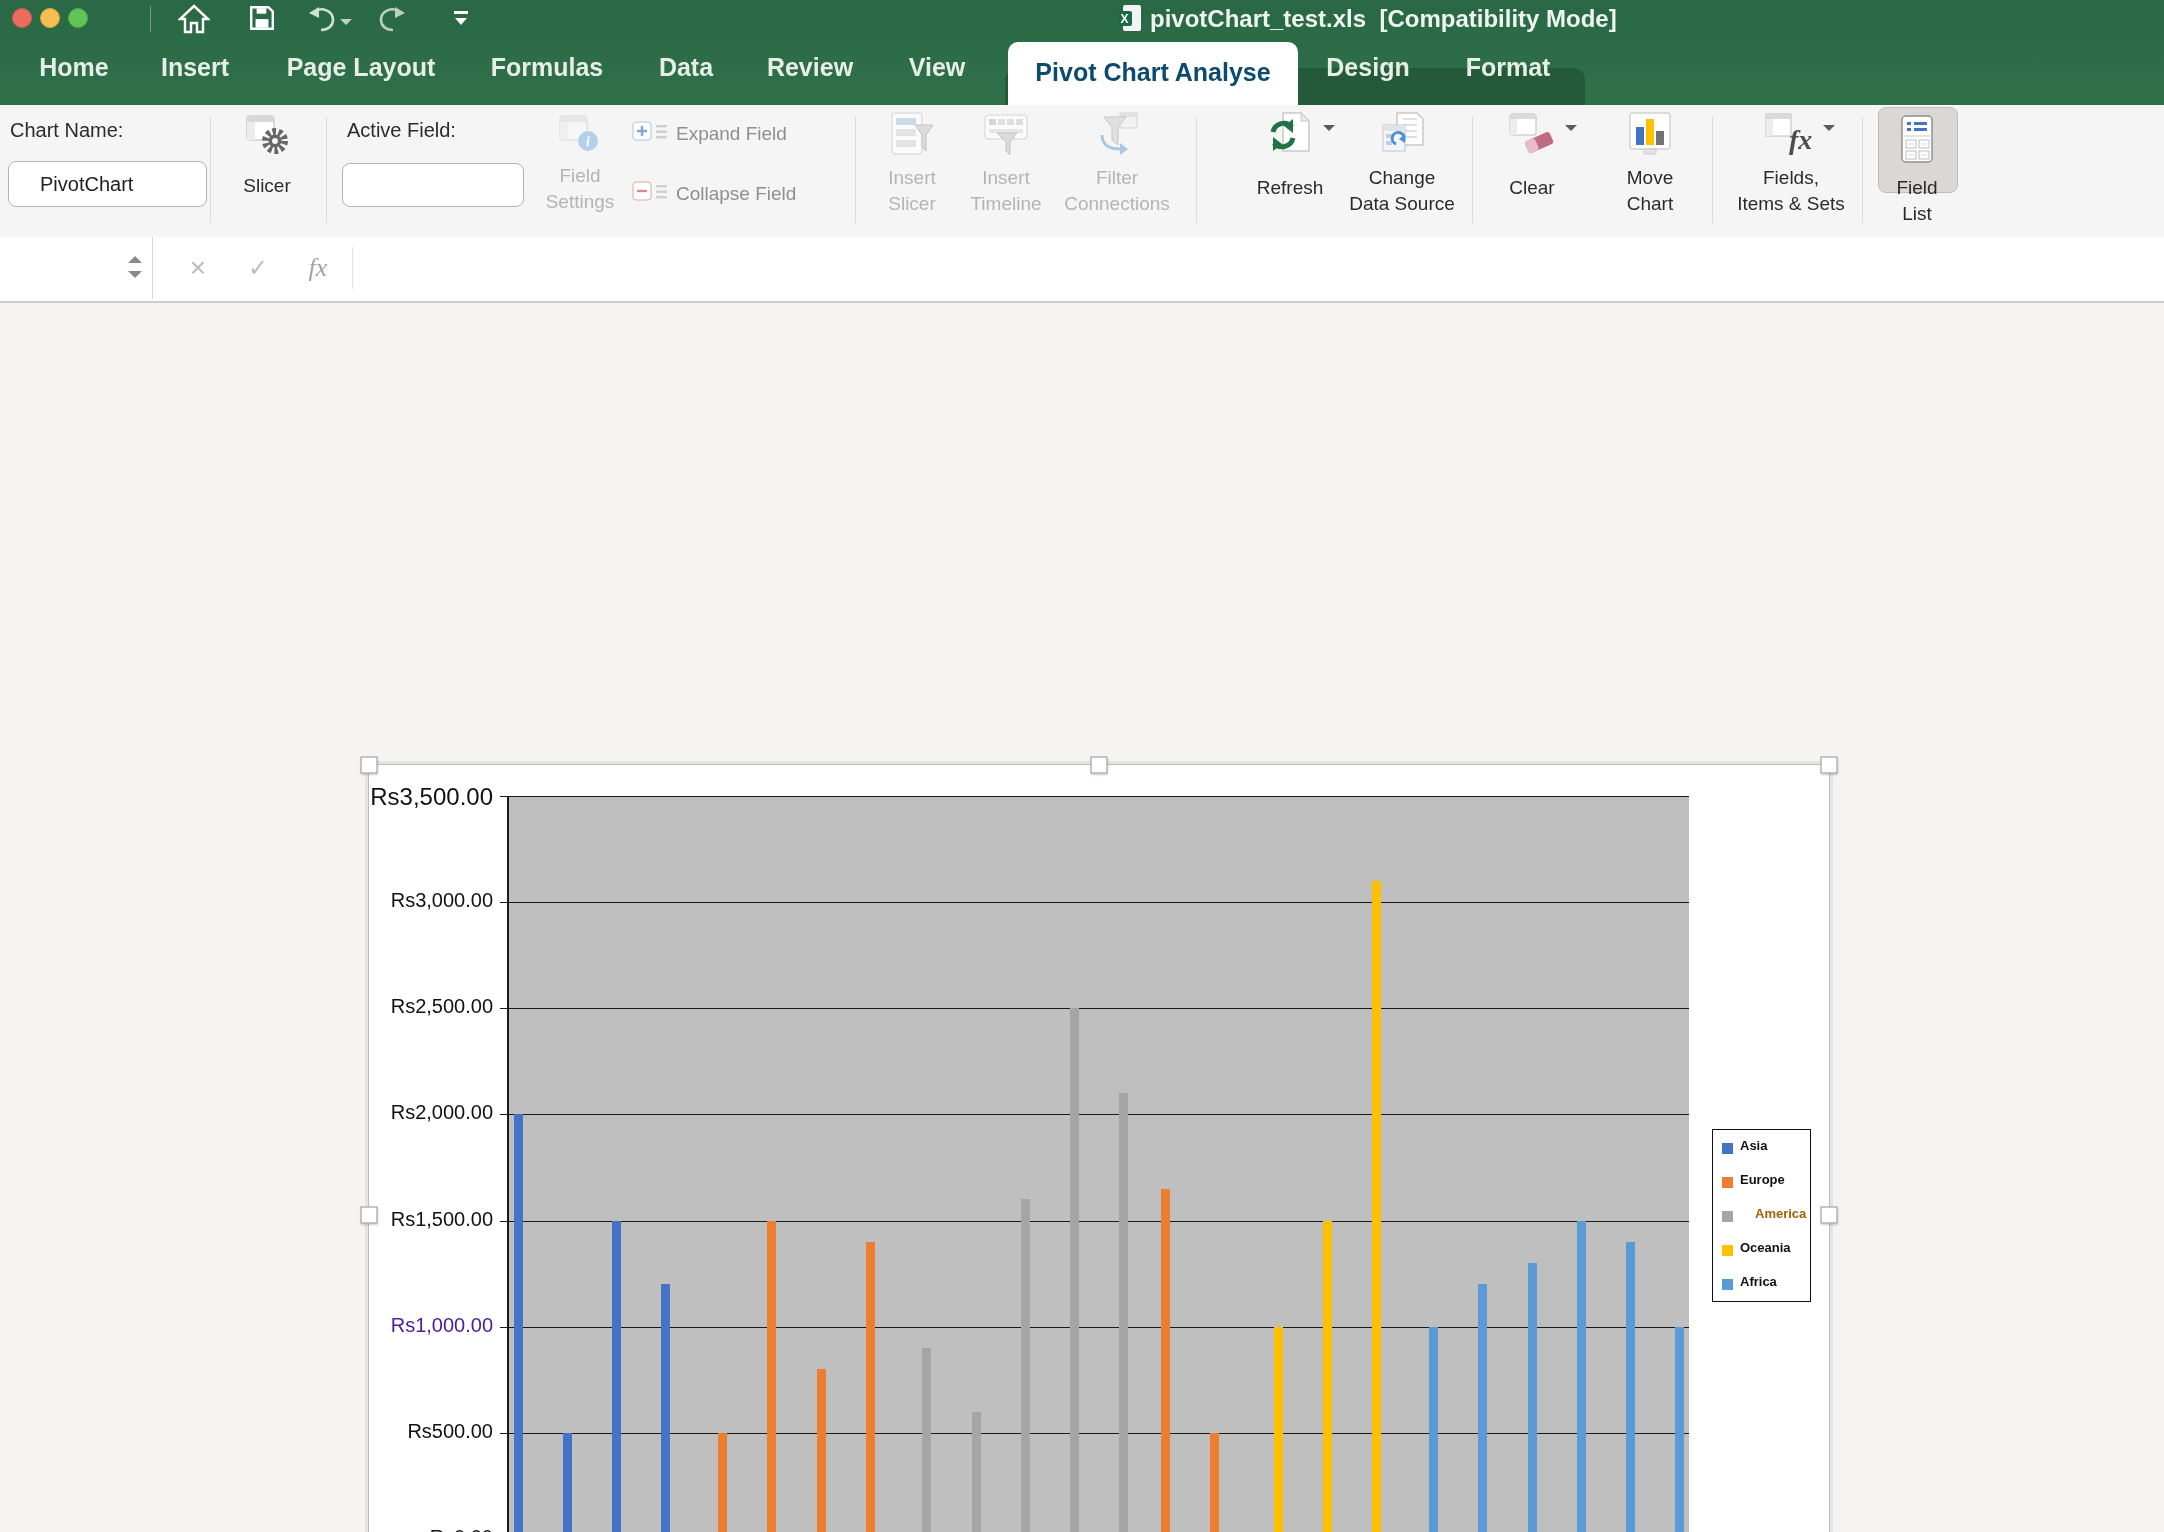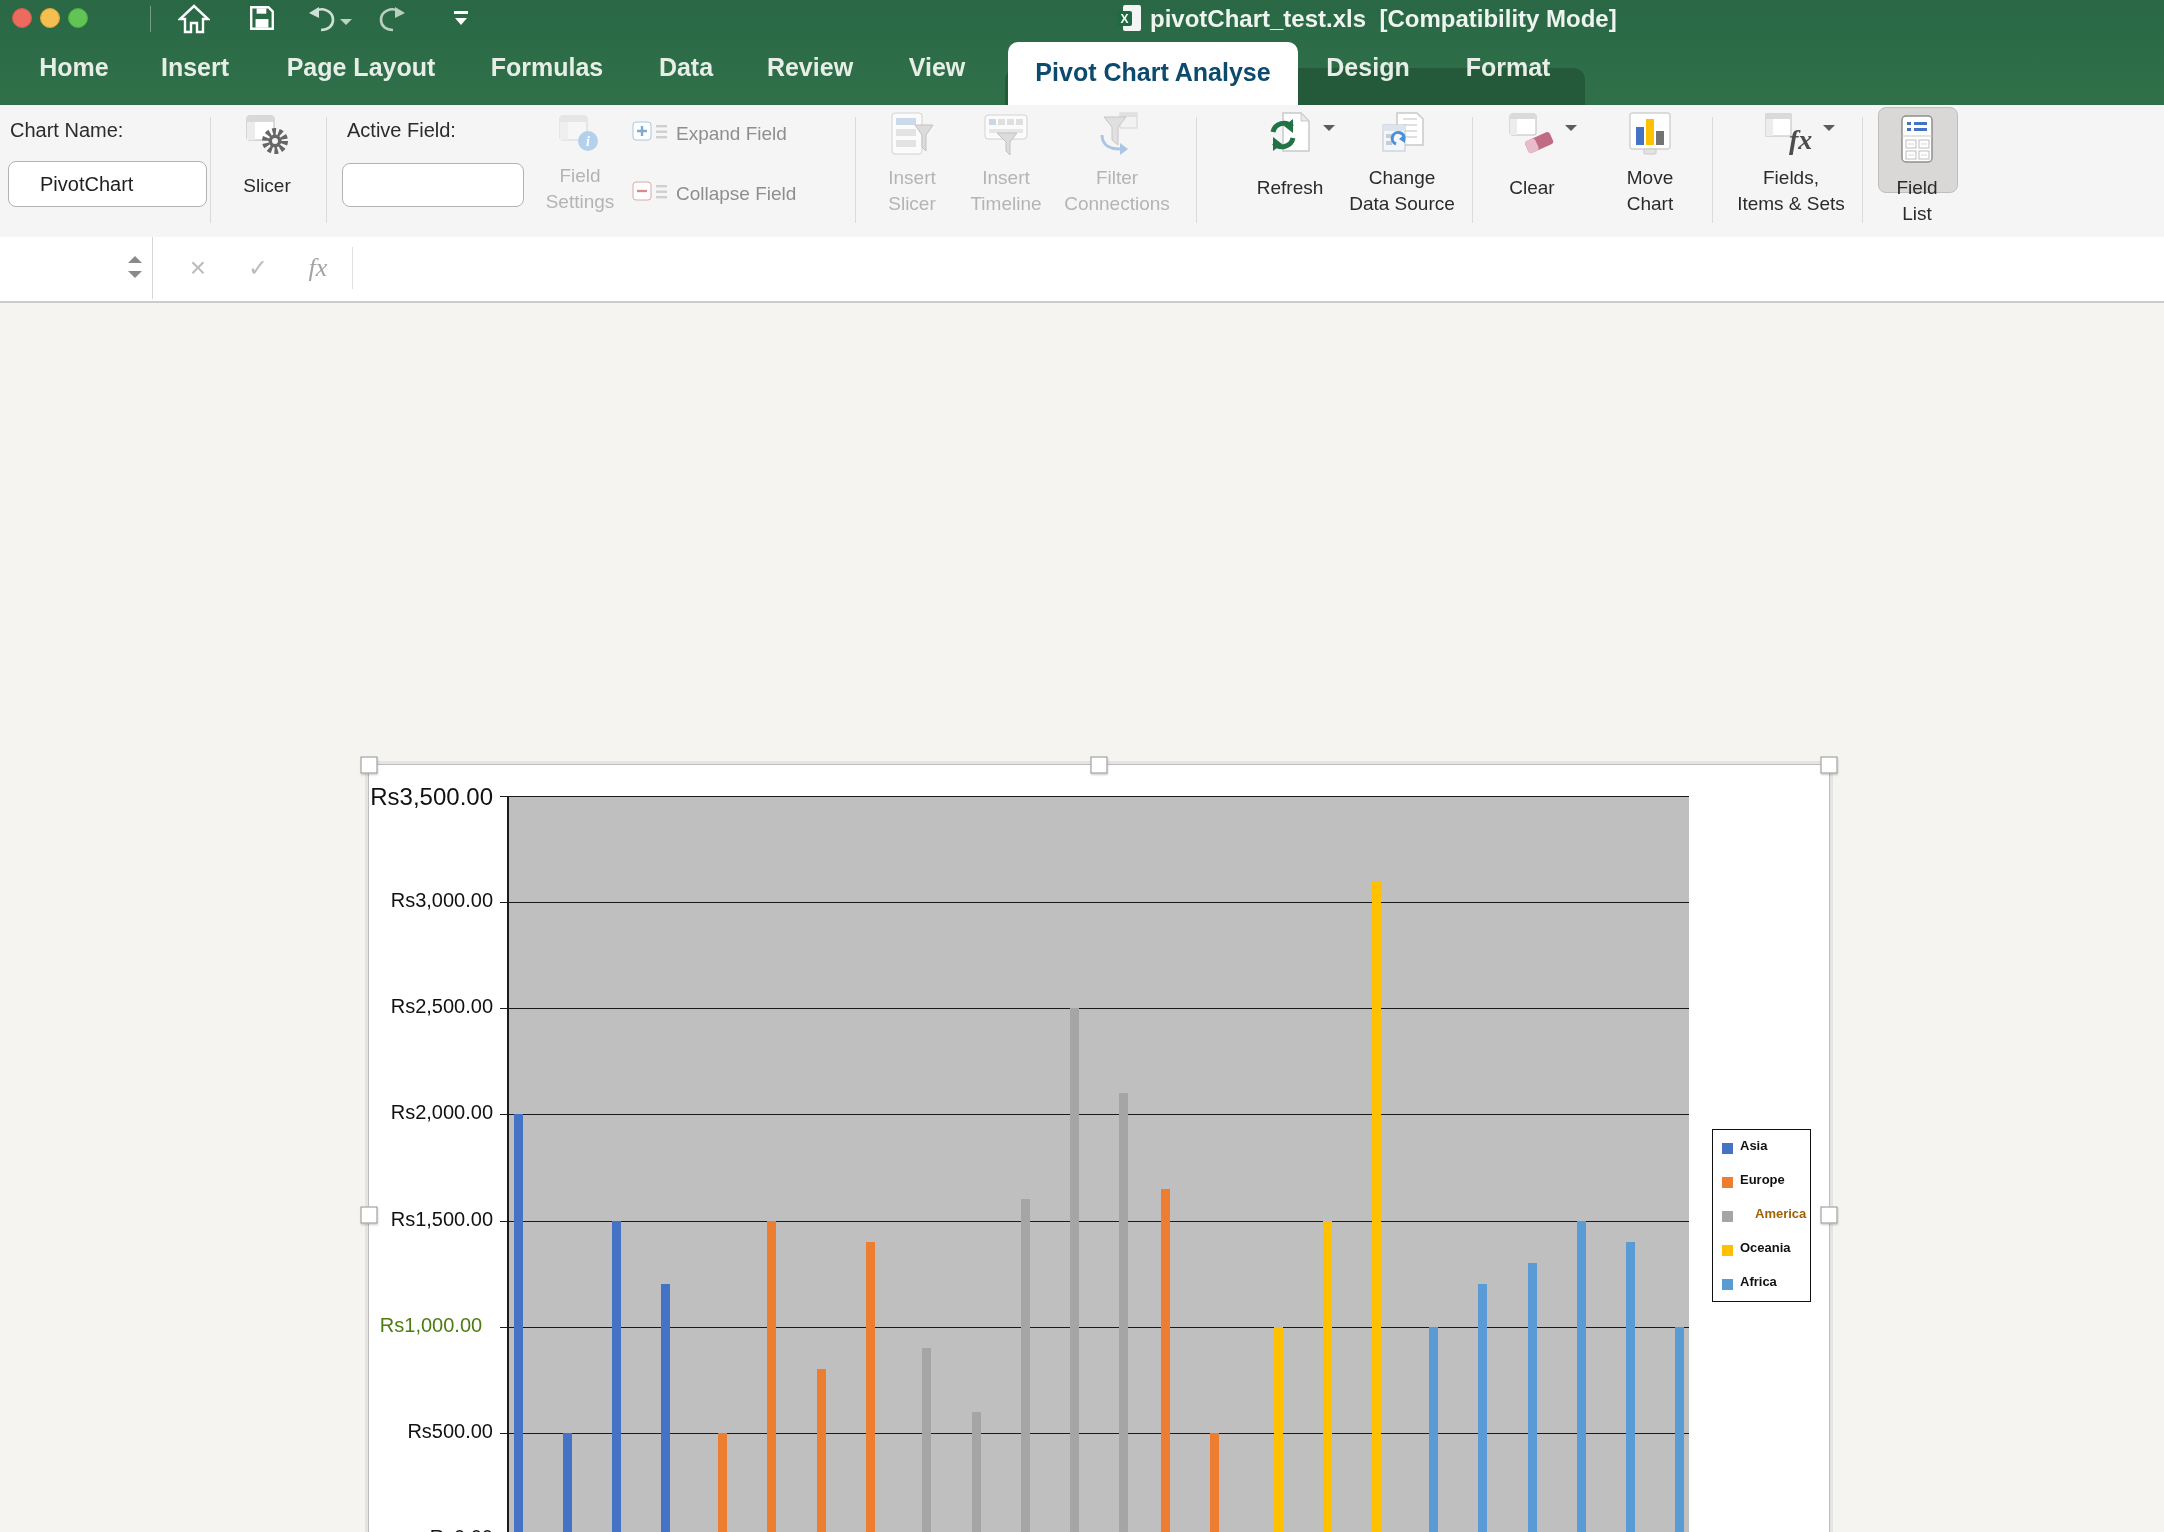--- a/index.html
+++ b/index.html
@@ -367,21 +367,21 @@
         <div class="cel" style="left: 131px; top: 243.286px; width: 9px; height: 1px; background: rgb(26, 26, 26);"></div>
         <div class="cel" style="left: 0px; top: 230.286px; width: 124px; text-align: right; font-size: 20px; color: rgb(17, 17, 17);">Rs2,500.00</div>
         <div class="cel" style="left: 140px; top: 349.429px; width: 1180px; height: 1px; background: rgb(26, 26, 26);"></div>
         <div class="cel" style="left: 131px; top: 349.429px; width: 9px; height: 1px; background: rgb(26, 26, 26);"></div>
         <div class="cel" style="left: 0px; top: 336.429px; width: 124px; text-align: right; font-size: 20px; color: rgb(17, 17, 17);">Rs2,000.00</div>
         <div class="cel" style="left: 140px; top: 455.571px; width: 1180px; height: 1px; background: rgb(26, 26, 26);"></div>
         <div class="cel" style="left: 131px; top: 455.571px; width: 9px; height: 1px; background: rgb(26, 26, 26);"></div>
         <div class="cel" style="left: 0px; top: 442.571px; width: 124px; text-align: right; font-size: 20px; color: rgb(17, 17, 17);">Rs1,500.00</div>
         <div class="cel" style="left: 140px; top: 561.714px; width: 1180px; height: 1px; background: rgb(26, 26, 26);"></div>
         <div class="cel" style="left: 131px; top: 561.714px; width: 9px; height: 1px; background: rgb(26, 26, 26);"></div>
-        <div class="cel" style="left: 0px; top: 548.714px; width: 124px; text-align: center; font-size: 20px; color: #4d7c0f;">Rs1,000.00</div>
+        <div class="cel" style="left: 0px; top: 548.714px; width: 124px; text-align: right; font-size: 20px; color: #4c1d95;">Rs1,000.00</div>
         <div class="cel" style="left: 140px; top: 667.857px; width: 1180px; height: 1px; background: rgb(26, 26, 26);"></div>
         <div class="cel" style="left: 131px; top: 667.857px; width: 9px; height: 1px; background: rgb(26, 26, 26);"></div>
         <div class="cel" style="left: 0px; top: 654.857px; width: 124px; text-align: right; font-size: 20px; color: rgb(17, 17, 17);">Rs500.00</div>
         <div class="cel" style="left: 0px; top: 761px; width: 124px; text-align: right; font-size: 20px; color: rgb(17, 17, 17);">Rs0.00</div>
         <div class="cel" style="left: 138px; top: 31px; width: 2px; height: 850px; background: rgb(26, 26, 26);"></div>
         <div class="cel" style="left: 144.955px; top: 349.429px; width: 9px; height: 424.571px; background: rgb(68, 114, 196);"></div>
         <div class="cel" style="left: 194.122px; top: 667.857px; width: 9px; height: 106.143px; background: rgb(68, 114, 196);"></div>
         <div class="cel" style="left: 243.288px; top: 455.571px; width: 9px; height: 318.429px; background: rgb(68, 114, 196);"></div>
         <div class="cel" style="left: 292.455px; top: 519.257px; width: 9px; height: 254.743px; background: rgb(68, 114, 196);"></div>
         <div class="cel" style="left: 349.186px; top: 667.857px; width: 9px; height: 106.143px; background: rgb(237, 125, 49);"></div>

